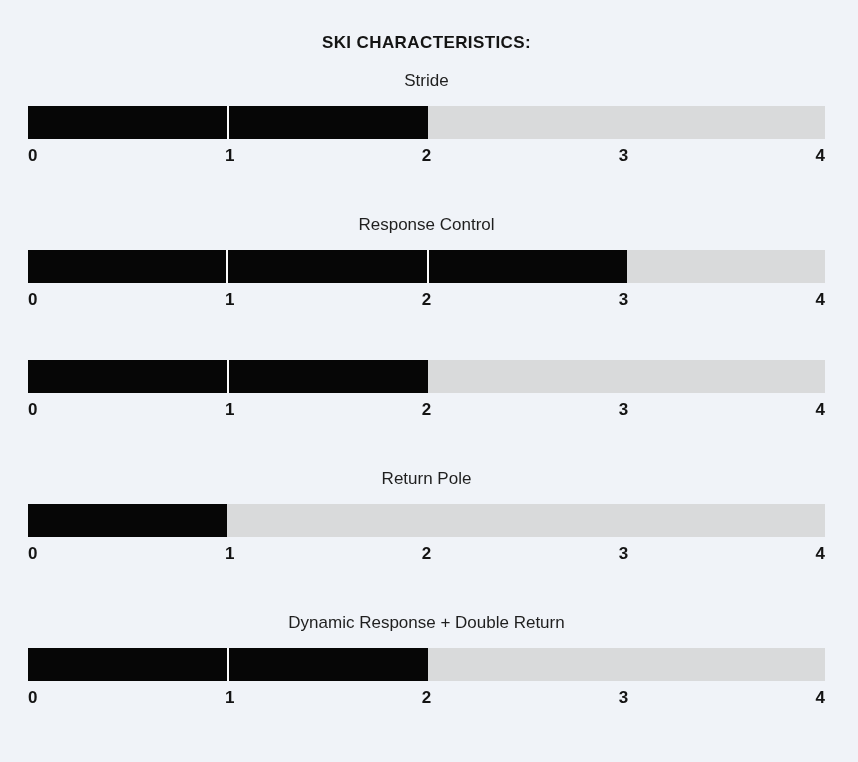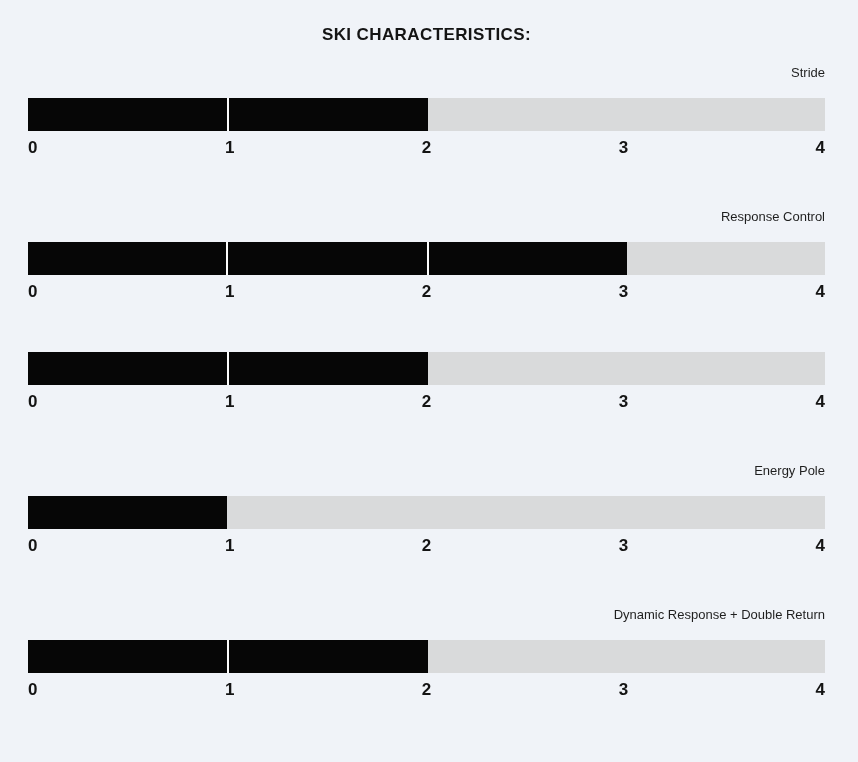--- a/index.html
+++ b/index.html
@@ -8,41 +8,41 @@
     background: #f0f3f8;
     font-family: "Liberation Sans", sans-serif;
   }
   .page {
     position: relative;
     width: 858px;
     height: 734px;
     background: #f0f3f8;
     overflow: hidden;
     box-sizing: border-box;
-    padding: 24px 33px 0 28px;
+    padding: 32px 33px 0 28px;
   }
   .title {
     margin: 0;
     text-align: center;
     font-size: 17px;
     font-weight: 700;
     letter-spacing: 0.4px;
     color: #141414;
     line-height: 21px;
     text-transform: uppercase;
   }
   .section {
     margin-bottom: 51px;
   }
   .section:first-of-type {
     margin-top: 19px;
   }
   .char-label {
-    text-align: right;
-    font-size: 13px;
+    text-align: center;
+    font-size: 17px;
     font-weight: 400;
     color: #1f1f1f;
     line-height: 18px;
     margin-bottom: 16px;
   }
   .bar {
     display: flex;
     height: 33px;
     width: 100%;
   }
@@ -115,21 +115,21 @@
     <div class="ticks">
           <span class="tick">0</span>
           <span class="tick">1</span>
           <span class="tick">2</span>
           <span class="tick">3</span>
           <span class="tick">4</span>
         </div>
   </section>
 
   <section class="section">
-    <div class="char-label">Energy Pole</div>
+    <div class="char-label">Return Pole</div>
     <div class="bar">
           <div class="seg filled"></div>
           <div class="seg empty"></div>
           <div class="seg empty"></div>
           <div class="seg empty"></div>
         </div>
     <div class="ticks">
           <span class="tick">0</span>
           <span class="tick">1</span>
           <span class="tick">2</span>

